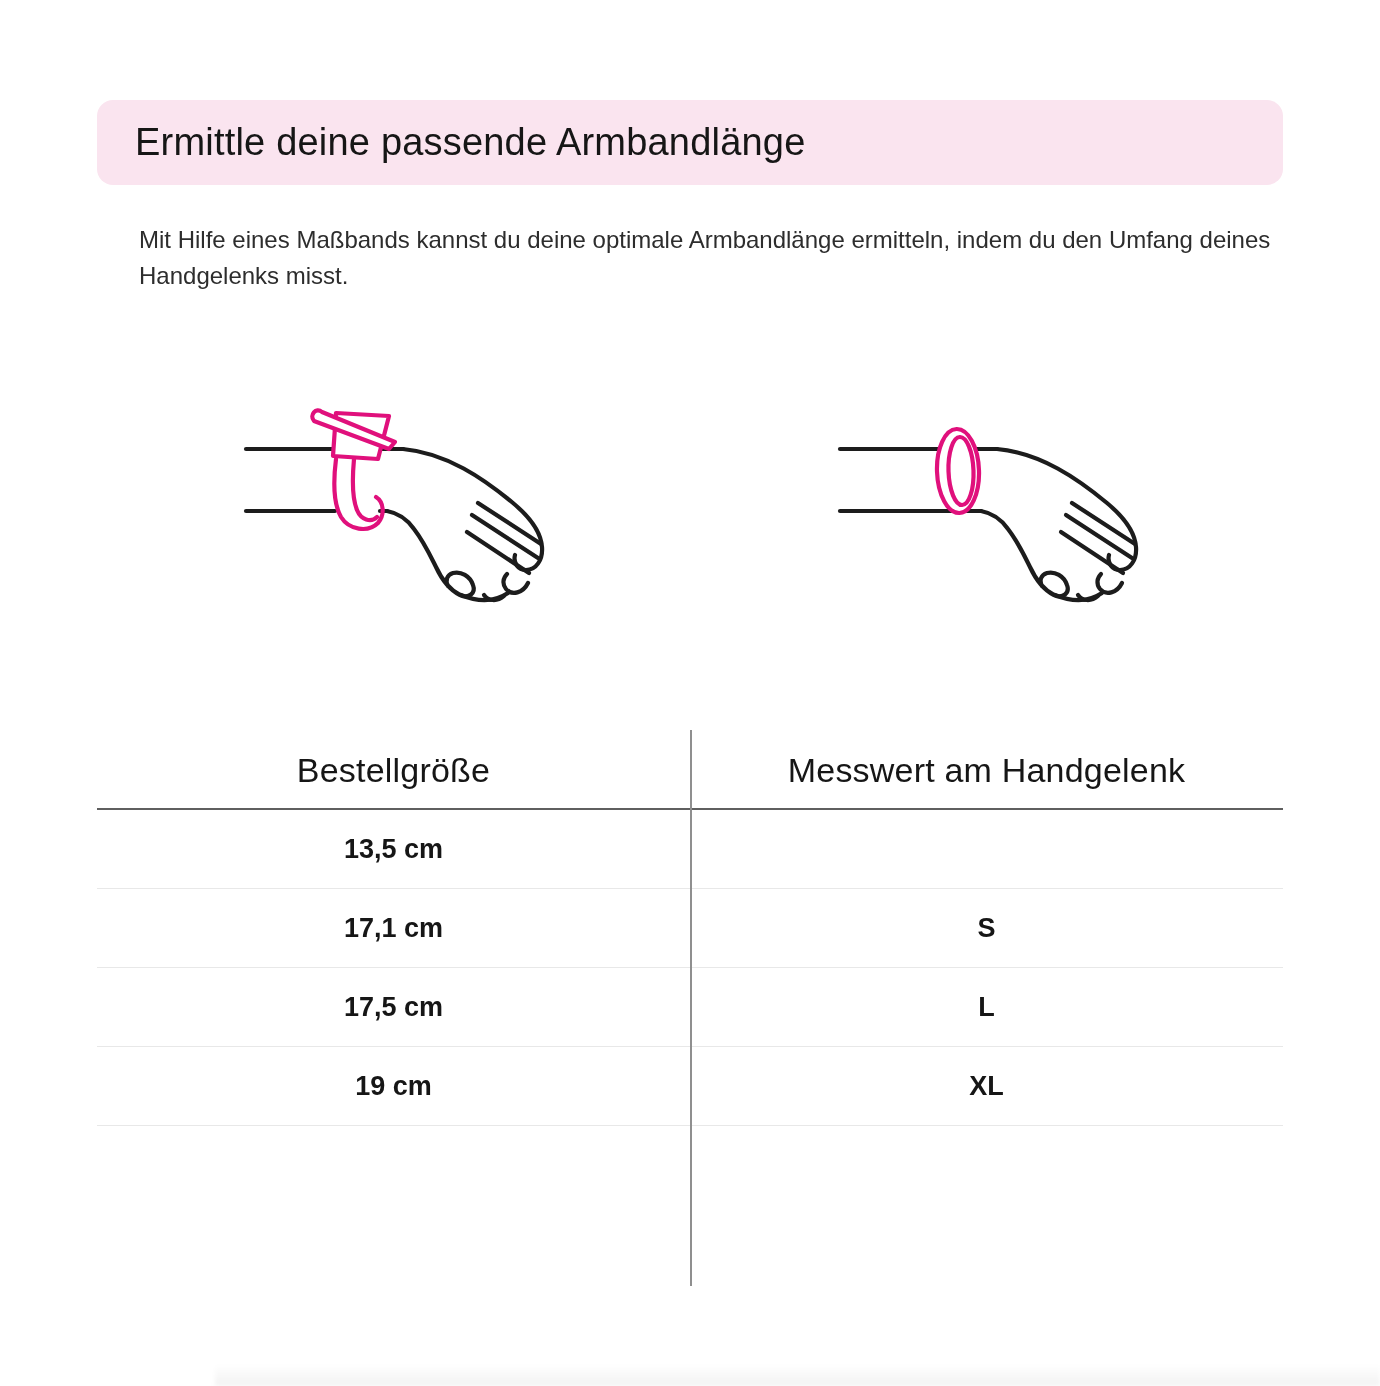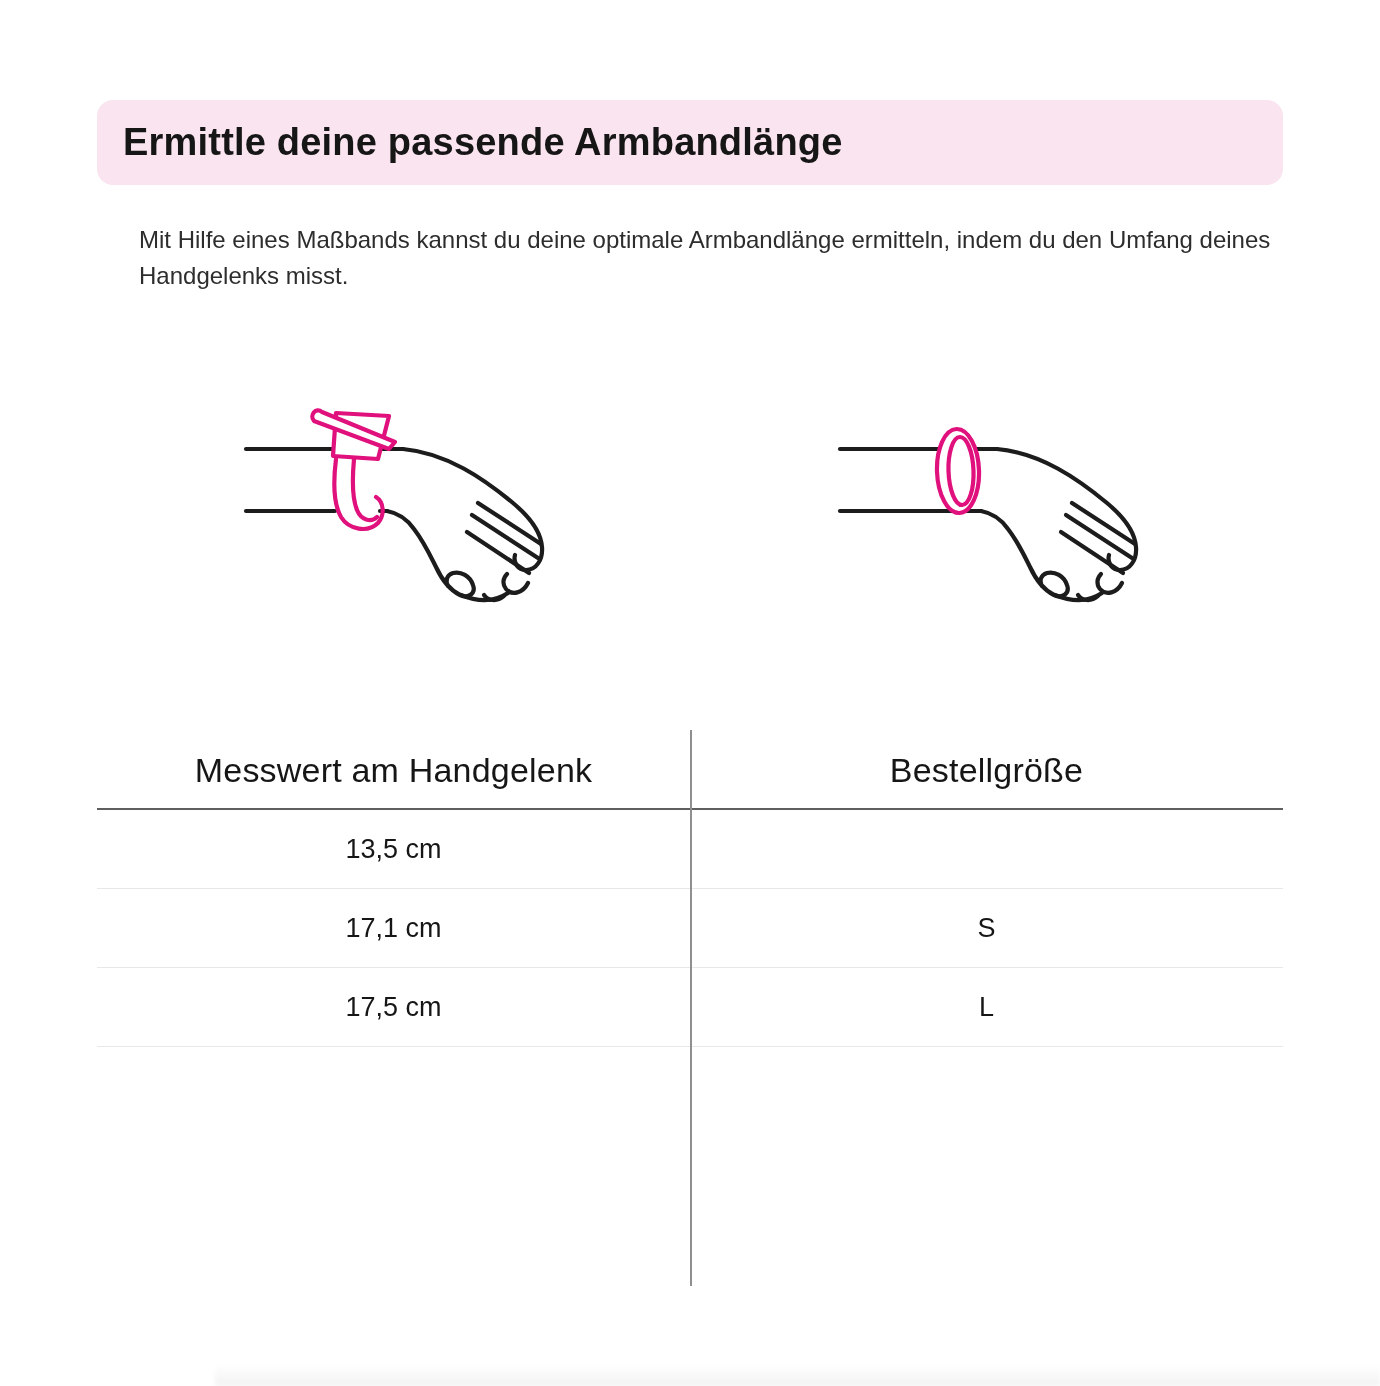--- a/index.html
+++ b/index.html
@@ -11,21 +11,21 @@
   body{
     width:1380px;height:1386px;position:relative;overflow:hidden;
     background:#ffffff;font-family:"Liberation Sans",sans-serif;color:var(--ink);
   }
   .banner{
     position:absolute;left:97px;top:100px;width:1186px;height:85px;
     background:var(--banner-bg);border-radius:16px;
     display:flex;align-items:center;padding-left:26px;
   }
   .page-title{
-    margin:0;font-size:38px;font-weight:700;color:#161616;letter-spacing:.2px;
+    margin:12px;font-size:38px;font-weight:400;color:#161616;letter-spacing:.2px;
   }
   .intro{
     position:absolute;left:123px;top:206px;width:1155px;margin:16px;
     font-size:24px;line-height:36px;font-weight:400;color:var(--text);
   }
   .illustrations{position:absolute;left:0;top:388px;width:1380px;height:235px}
   .illus{position:absolute;top:0;width:310px;height:232px}
   .illus-left{left:240px}
   .illus-right{left:834px}
   .ink{stroke:var(--ink);fill:none;stroke-width:4.2;stroke-linecap:round;stroke-linejoin:round}
@@ -35,21 +35,21 @@
   .col-divider{position:absolute;left:50%;top:-2px;width:1.5px;height:556px;background:var(--divider)}
   .thead{display:flex;height:78px;border-bottom:2px solid var(--header-rule)}
   .th{
     width:50%;display:flex;align-items:center;justify-content:center;
     font-size:34px;font-weight:400;color:#161616;letter-spacing:.2px;
   }
   .tr{display:flex;height:79px;border-bottom:1px solid var(--row-rule)}
   .tr:last-child{border-bottom:none}
   .td{
     width:50%;display:flex;align-items:center;justify-content:center;
-    font-size:27px;font-weight:400;color:#161616;
+    font-size:27px;font-weight:700;color:#161616;
   }
   .bottom-shadow{
     position:absolute;left:215px;right:0;bottom:0;height:22px;
     background:linear-gradient(to bottom,rgba(0,0,0,0),rgba(0,0,0,0.05));
     filter:blur(2px);pointer-events:none;
   }
 </style>
 </head>
 <body>
 
@@ -108,33 +108,37 @@
 
       <ellipse class="pink-fill" cx="124" cy="82" rx="21" ry="42" transform="rotate(-2 124 82)"></ellipse>
       <ellipse class="pink" cx="127" cy="82" rx="12.5" ry="34" transform="rotate(-2 127 82)"></ellipse>
     </svg>
   </div>
 
   <div class="size-table">
     <div class="col-divider"></div>
 
     <div class="thead">
+      <div class="th">Bestellgröße</div>
       <div class="th">Messwert am Handgelenk</div>
-      <div class="th">Bestellgröße</div>
     </div>
 
     <div class="tr">
       <div class="td">13,5 cm</div>
     </div>
     <div class="tr">
       <div class="td">17,1 cm</div>
       <div class="td">S</div>
     </div>
     <div class="tr">
       <div class="td">17,5 cm</div>
       <div class="td">L</div>
     </div>
     <div class="tr">
+      <div class="td">19 cm</div>
+      <div class="td">XL</div>
+    </div>
+    <div class="tr">
     </div>
   </div>
 
   <div class="bottom-shadow"></div>
 </main>
 
 </body></html>

